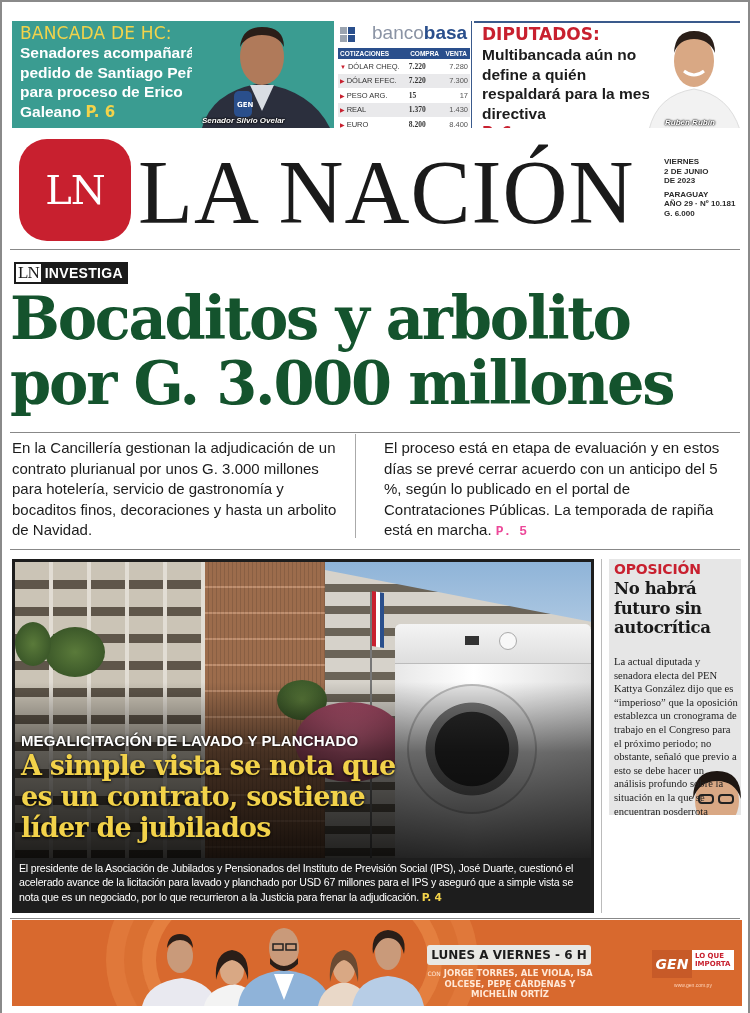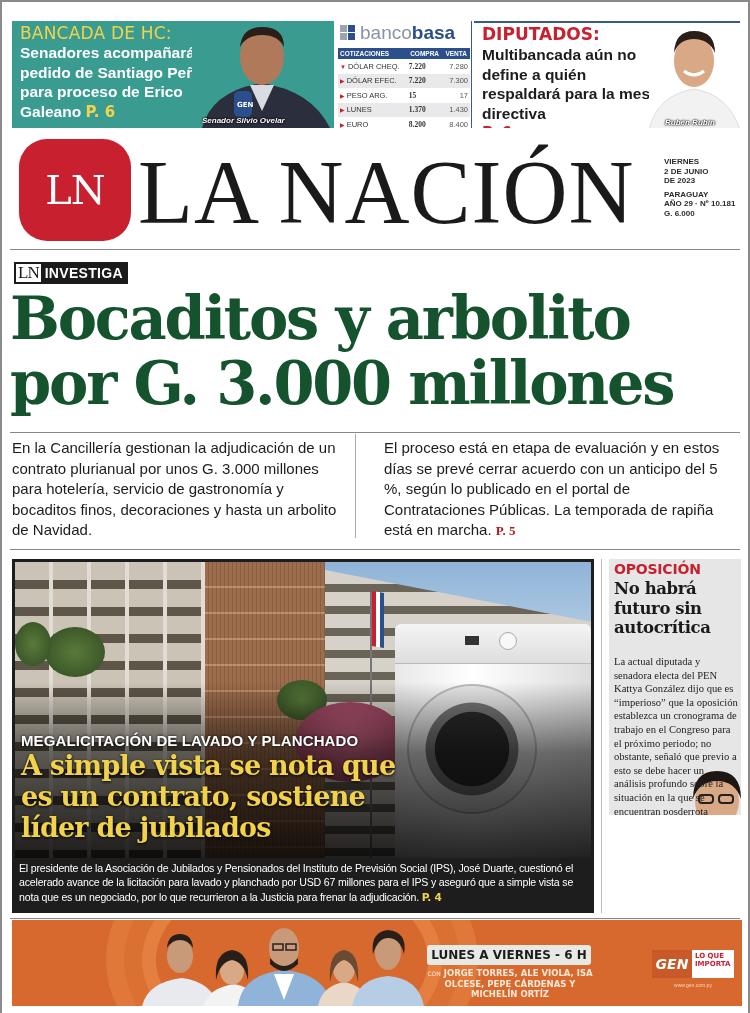--- a/index.html
+++ b/index.html
@@ -10,21 +10,21 @@
 
   
   .teaser-left { position: absolute; left: 12px; top: 21px; width: 322px; height: 107px; background: #3a9c91; overflow: hidden; }
   .teaser-left .kicker { position: absolute; left: 8px; top: 2px; font-weight: 400; font-size: 17px; color: #f3d34a; letter-spacing: 0.2px; font-family: "DejaVu Sans", sans-serif; }
   .teaser-left .headline { position: absolute; left: 8px; top: 22px; width: 195px; font-size: 15.5px; line-height: 19.5px; color: #ffffff; font-weight: 600; }
   .teaser-left .page-ref { color: #f3d34a; font-weight: 900; font-family: "DejaVu Sans", sans-serif; font-size: 15px; }
   .photo-ovelar { position: absolute; left: 180px; top: 0; width: 142px; height: 107px; }
   .photo-caption { position: absolute; left: 10px; bottom: 3px; font-size: 8px; font-style: italic; font-weight: 700; color: #fff; text-shadow: 0 0 2px #000, 0 0 2px #000; }
 
   .bank-box { position: absolute; left: 336px; top: 21px; width: 136px; height: 107px; background: #fff; border-right: 1px solid #3a5a8c; }
-  .bank-logo { position: absolute; left: 4px; top: 2px; display: flex; align-items: center; gap: 4px; }
+  .bank-logo { position: absolute; left: 4px; top: 2px; display: flex; align-items: flex-end; gap: 16px; }
   .bank-logo-mark { width: 16px; height: 16px; position: relative; }
   .bank-logo-mark span { position: absolute; width: 7px; height: 7px; background: #9ba4b0; }
   .bank-logo-mark span.b { background: #2a4f8c; }
   .bank-logo-text { font-size: 19px; line-height: 20px; color: #2a4f8c; }
   .bank-logo-text .light { color: #8a93a4; font-weight: 400; }
   .bank-logo-text .bold { font-weight: 700; }
   .bank-table { position: absolute; left: 2px; top: 27px; width: 132px; border-collapse: collapse; font-size: 7.5px; }
   .bank-table th { background: #2a4f8c; color: #fff; font-size: 6.5px; font-weight: 700; text-align: left; padding: 2px 2px; }
   .bank-table th.num { text-align: center; }
   .bank-table td { padding: 1.5px 2px; color: #333; height: 14.5px; }
@@ -53,21 +53,21 @@
   .investiga-badge { display: flex; align-items: center; background: #1a1a1a; height: 22px; padding: 0 5px 0 0; }
   .investiga-badge .ln { background: #fff; color: #1a1a1a; font-family: "Liberation Serif", serif; font-size: 17px; padding: 0 2px; margin: 2px; line-height: 18px; letter-spacing: -1px; }
   .investiga-badge .label { color: #fff; font-weight: 700; font-size: 14px; letter-spacing: 0.3px; margin-left: 2px; }
   .investiga-kicker { font-size: 19px; color: #1a1a1a; font-weight: 500; letter-spacing: -0.2px; }
   .lead-headline { position: absolute; left: 10px; top: 286px; width: 735px; font-family: "DejaVu Serif", serif; font-weight: 700; font-size: 59px; line-height: 65px; color: #14532d; letter-spacing: -2.2px; }
   .rule-lead { position: absolute; left: 10px; top: 432px; width: 730px; height: 1px; background: #888; }
   .lead-col-divider { position: absolute; left: 355px; top: 434px; width: 1px; height: 104px; background: #aaa; }
   .lead-body { position: absolute; top: 438px; font-size: 15px; line-height: 20.5px; color: #1c1c1c; }
   .lead-body.left { left: 12px; width: 330px; }
   .lead-body.right { left: 384px; width: 345px; }
-  .lead-body .page-ref { color: #b91c1c; font-weight: 900; font-family: Liberation Serif, serif; font-size: 13px; text-align: right; }
+  .lead-body .page-ref { color: #ec4899; font-weight: 900; font-family: Liberation Mono, monospace; font-size: 13px; text-align: right; }
   .rule-mid { position: absolute; left: 10px; top: 549px; width: 730px; height: 1px; background: #888; }
 
   
   .photo-story { position: absolute; left: 12px; top: 559px; width: 582px; height: 354px; background: #1d1d1d; overflow: hidden; }
   .photo-scene { position: absolute; left: 3px; top: 3px; width: 576px; height: 296px; overflow: hidden; background: linear-gradient(#8fb4d8 0%, #c6d8ea 40%, #d5cfc4 60%); }
   .building-left { position: absolute; left: 0; top: 0; width: 190px; height: 296px; background: repeating-linear-gradient(180deg, #cbc4b6 0px, #cbc4b6 18px, #5f564a 18px, #5f564a 27px); }
   .building-left::after { content:""; position:absolute; inset:0; background: repeating-linear-gradient(90deg, transparent 0px, transparent 34px, #e2ddd4 34px, #e2ddd4 38px); }
   .building-tower { position: absolute; left: 190px; top: 0; width: 120px; height: 296px; background: repeating-linear-gradient(180deg, #9c6c4c 0px, #9c6c4c 24px, #c09070 24px, #c09070 26px); }
   .building-tower::after { content:""; position:absolute; inset:0; background: repeating-linear-gradient(90deg, transparent 0px, transparent 3px, rgba(0,0,0,0.12) 3px, rgba(0,0,0,0.12) 4px); }
   .building-right { position: absolute; left: 310px; top: 8px; width: 266px; height: 288px; background: repeating-linear-gradient(180deg, #d6d2ca 0px, #d6d2ca 14px, #6b6458 14px, #6b6458 22px); clip-path: polygon(0 0, 100% 18%, 100% 100%, 0 100%); }
@@ -101,21 +101,21 @@
   .ad-rings { position: absolute; left: 130px; top: -60px; width: 300px; height: 200px; border-radius: 50%; border: 14px solid rgba(240,150,80,0.5); box-shadow: 0 0 0 18px rgba(210,100,40,0.4), 0 0 0 36px rgba(240,150,80,0.35); }
   .ad-logo { position: absolute; left: 10px; top: 11px; width: 86px; height: 64px; background: #2a1a16; border-radius: 4px; }
   .ad-logo .l1 { position: absolute; left: 5px; top: 2px; font-size: 26px; font-weight: 900; color: #e8592a; letter-spacing: -1.5px; font-family: "DejaVu Sans", sans-serif; transform: scaleY(1.15); transform-origin: top; }
   .ad-logo .l2 { position: absolute; left: 5px; top: 32px; font-size: 26px; font-weight: 900; color: #ffffff; letter-spacing: -1.5px; font-family: "DejaVu Sans", sans-serif; transform: scaleY(1.15); transform-origin: top; }
   .ad-logo .waves { position: absolute; left: 56px; top: 40px; width: 26px; height: 26px; border-radius: 26px 26px 0 0; border: 4px solid #e8592a; border-bottom: none; }
   .ad-people { position: absolute; left: 130px; top: 0; width: 285px; height: 86px; }
   .ad-schedule { position: absolute; left: 415px; top: 25px; width: 164px; height: 20px; background: #e8e8e4; border-radius: 3px; text-align: center; font-size: 12px; line-height: 20px; font-weight: 800; color: #1c1c1c; font-family: "DejaVu Sans", sans-serif; }
   .ad-hosts { position: absolute; left: 410px; top: 48px; width: 176px; text-align: center; font-size: 8.5px; line-height: 10px; color: #ffe9d8; font-weight: 700; font-family: "DejaVu Sans", sans-serif; }
   .ad-hosts .con { font-size: 6px; font-weight: 400; }
   .ad-gen { position: absolute; left: 640px; top: 30px; width: 40px; height: 28px; background: #c75a28; color: #fff; font-weight: 900; font-style: italic; font-size: 14px; line-height: 28px; text-align: center; font-family: "DejaVu Sans", sans-serif; }
-  .ad-gen-tag { position: absolute; left: 680px; top: 30px; width: 42px; height: 28px; background: #fff; color: #c8202f; font-size: 7px; line-height: 8px; padding: 2px 3px; font-weight: 800; font-family: "DejaVu Sans", sans-serif; }
+  .ad-gen-tag { position: absolute; left: 680px; top: 30px; width: 42px; height: 20px; background: #fff; color: #c8202f; font-size: 7px; line-height: 8px; padding: 2px 3px; font-weight: 800; font-family: "DejaVu Sans", sans-serif; }
   .ad-url { position: absolute; left: 640px; top: 62px; width: 82px; text-align: center; font-size: 5px; color: #ffd6bd; }
 </style>
 </head>
 <body>
 
 <div class="page-frame"></div>
 
 <section class="teaser-left">
   <div class="kicker">BANCADA DE HC:</div>
   <div class="headline">
@@ -166,21 +166,21 @@
         <td><span class="arrow">▶</span><span>DÓLAR EFEC.</span></td>
         <td class="buy">7.220</td>
           <td class="sell">7.300</td>
       </tr>
       <tr>
         <td><span class="arrow">▶</span><span>PESO ARG.</span></td>
         <td class="buy">15</td>
           <td class="sell">17</td>
       </tr>
       <tr>
-        <td><span class="arrow">▶</span><span>LUNES</span></td>
+        <td><span class="arrow">▶</span><span>REAL</span></td>
         <td class="buy">1.370</td>
           <td class="sell">1.430</td>
       </tr>
       <tr>
         <td><span class="arrow">▶</span><span>EURO</span></td>
         <td class="buy">8.200</td>
           <td class="sell">8.400</td>
       </tr>
     </tbody>
   </table>

